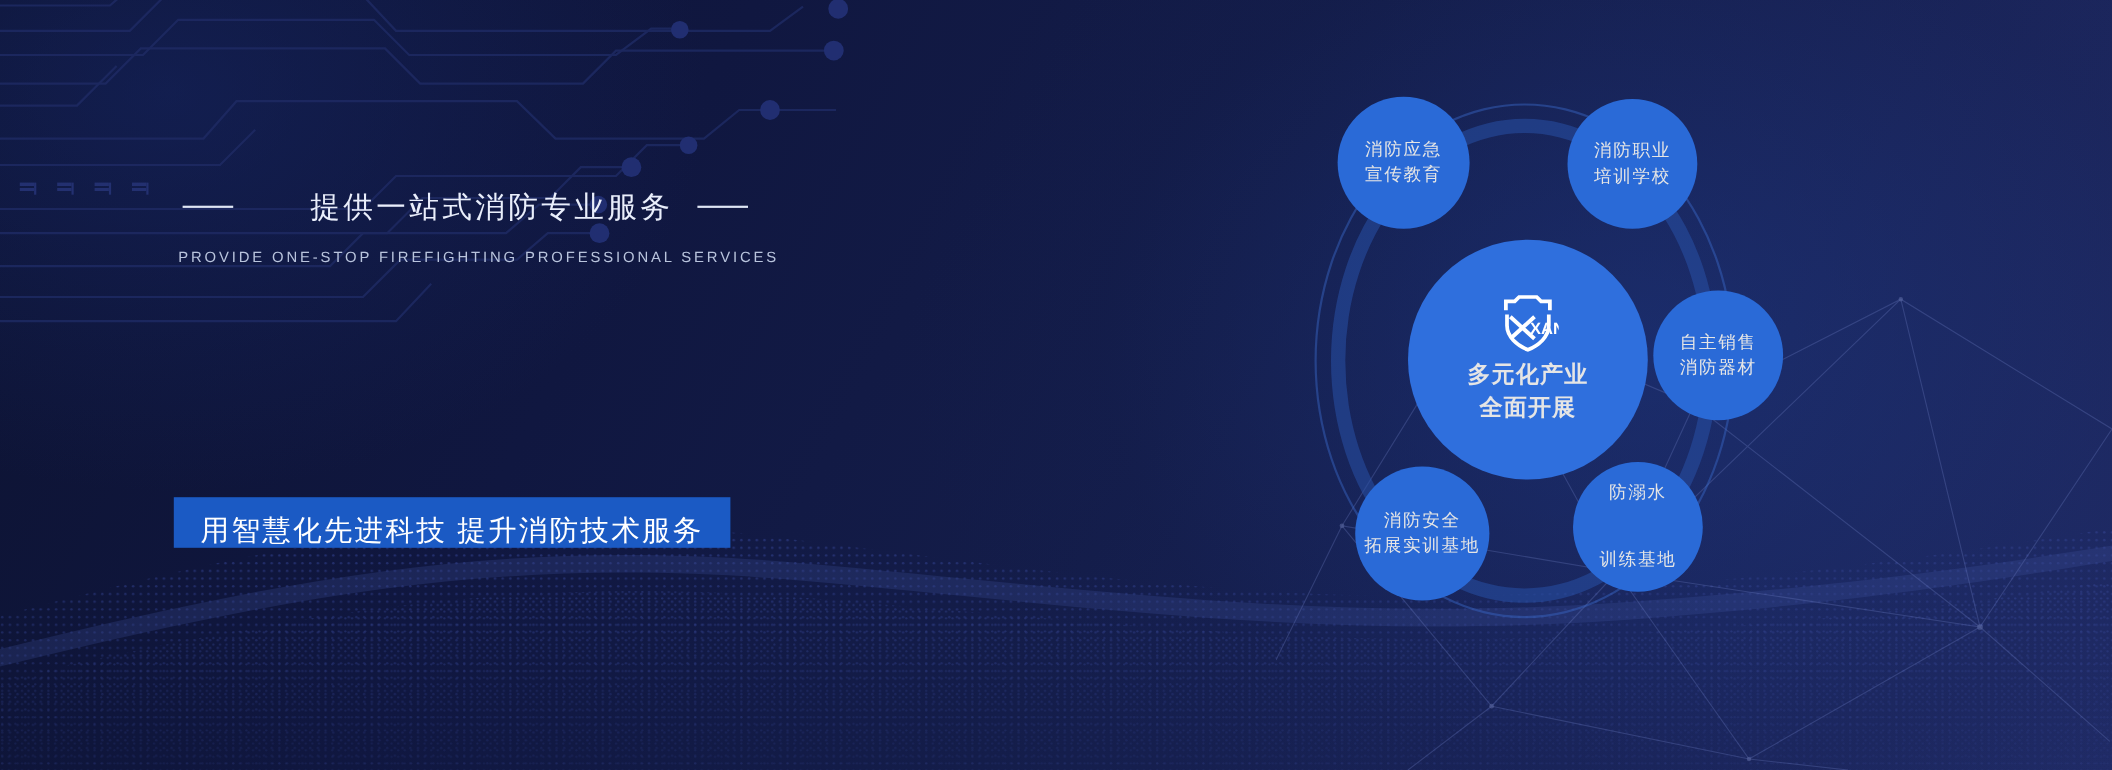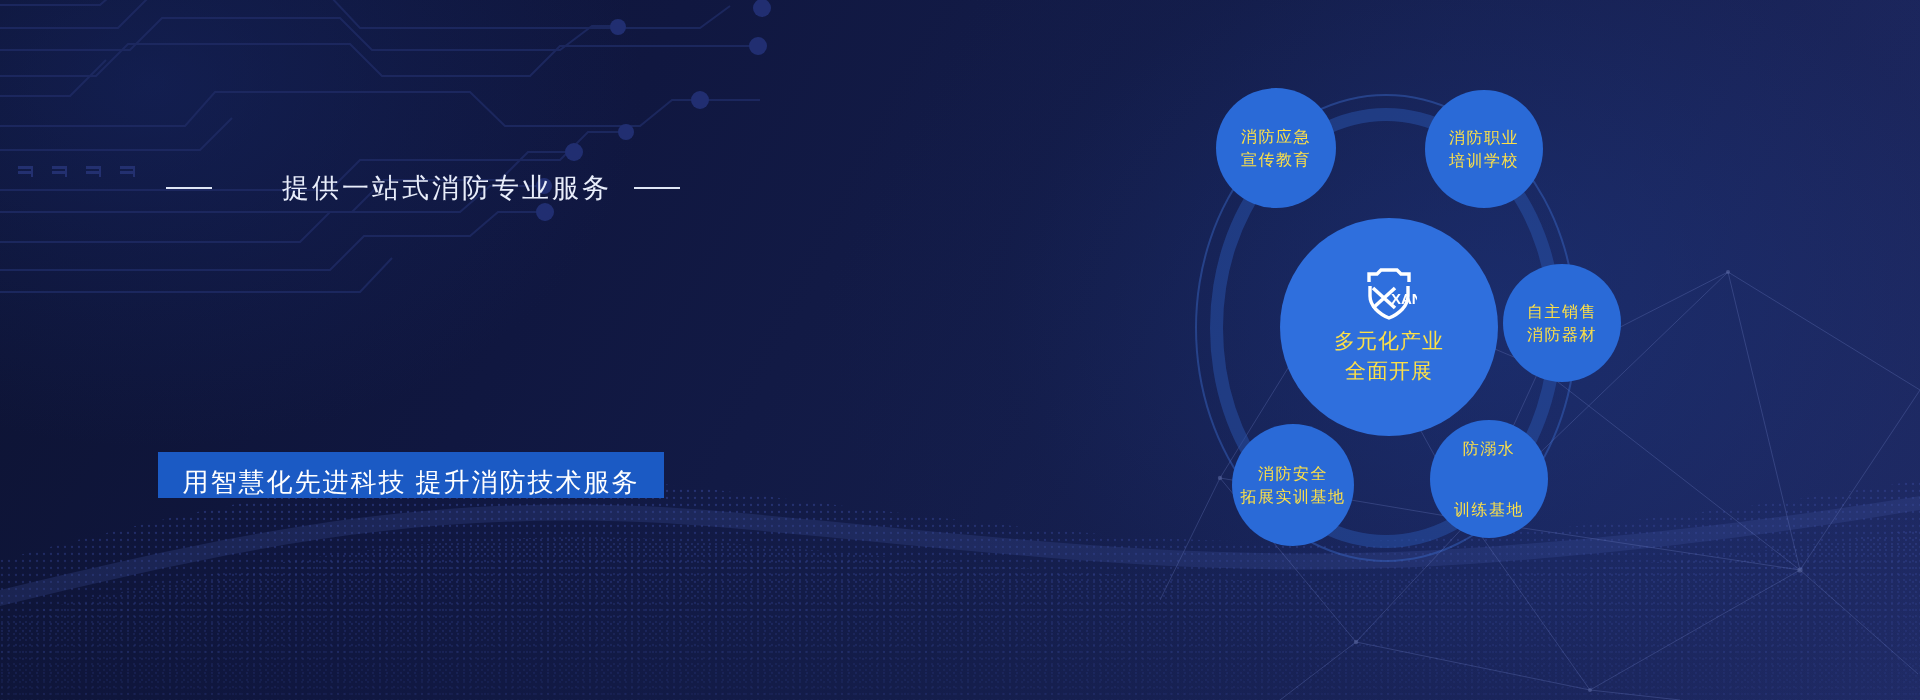--- a/index.html
+++ b/index.html
@@ -60,29 +60,29 @@
     box-sizing:border-box;
   }
   .ring.thin{
     left:95px;top:6px;width:382px;height:468px;
     border:2px solid rgba(58,104,200,.45);
   }
   .node{
     position:absolute;border-radius:50%;
     background:#2a6ad7;
     display:flex;flex-direction:column;align-items:center;justify-content:center;
-    color:#fde047;text-align:center;
+    color:#e5e5e5;text-align:center;
     box-shadow:0 0 0 0 rgba(0,0,0,0);
   }
   .node .ln{display:block;font-size:16px;letter-spacing:1.5px;line-height:1.45;white-space:nowrap;}
   .n-center{
     left:180px;top:130px;width:218px;height:218px;
     background:#2f6fdd;
   }
-  .n-center .ln{font-size:21px;letter-spacing:1px;font-weight:400;}
+  .n-center .ln{font-size:21px;letter-spacing:1px;font-weight:700;}
   .logo{margin-bottom:6px;}
   .n-tl{left:116px;top:0px;width:120px;height:120px;}
   .n-tr{left:325px;top:2px;width:118px;height:118px;}
   .n-l {left:57px;top:173px;width:120px;height:120px;}
   .n-r {left:403px;top:176px;width:118px;height:118px;}
   .n-bl{left:132px;top:336px;width:122px;height:122px;}
   .n-br{left:330px;top:332px;width:118px;height:118px;gap:38px;}
 </style>
 </head>
 <body>
@@ -164,20 +164,21 @@
   </svg>
 
   <div class="copy">
 
     <div class="sub-row">
       <span class="rule"></span>
       <span class="subhead">提供一站式消防专业服务</span>
       <span class="rule"></span>
     </div>
 
+    <div class="eng">PROVIDE ONE-STOP FIREFIGHTING PROFESSIONAL SERVICES</div>
   </div>
 
   <div class="cta">
     <span>用智慧化先进科技  提升消防技术服务</span>
   </div>
 
   <div class="diagram">
 
     <div class="ring thin"></div>
     <div class="ring"></div>

